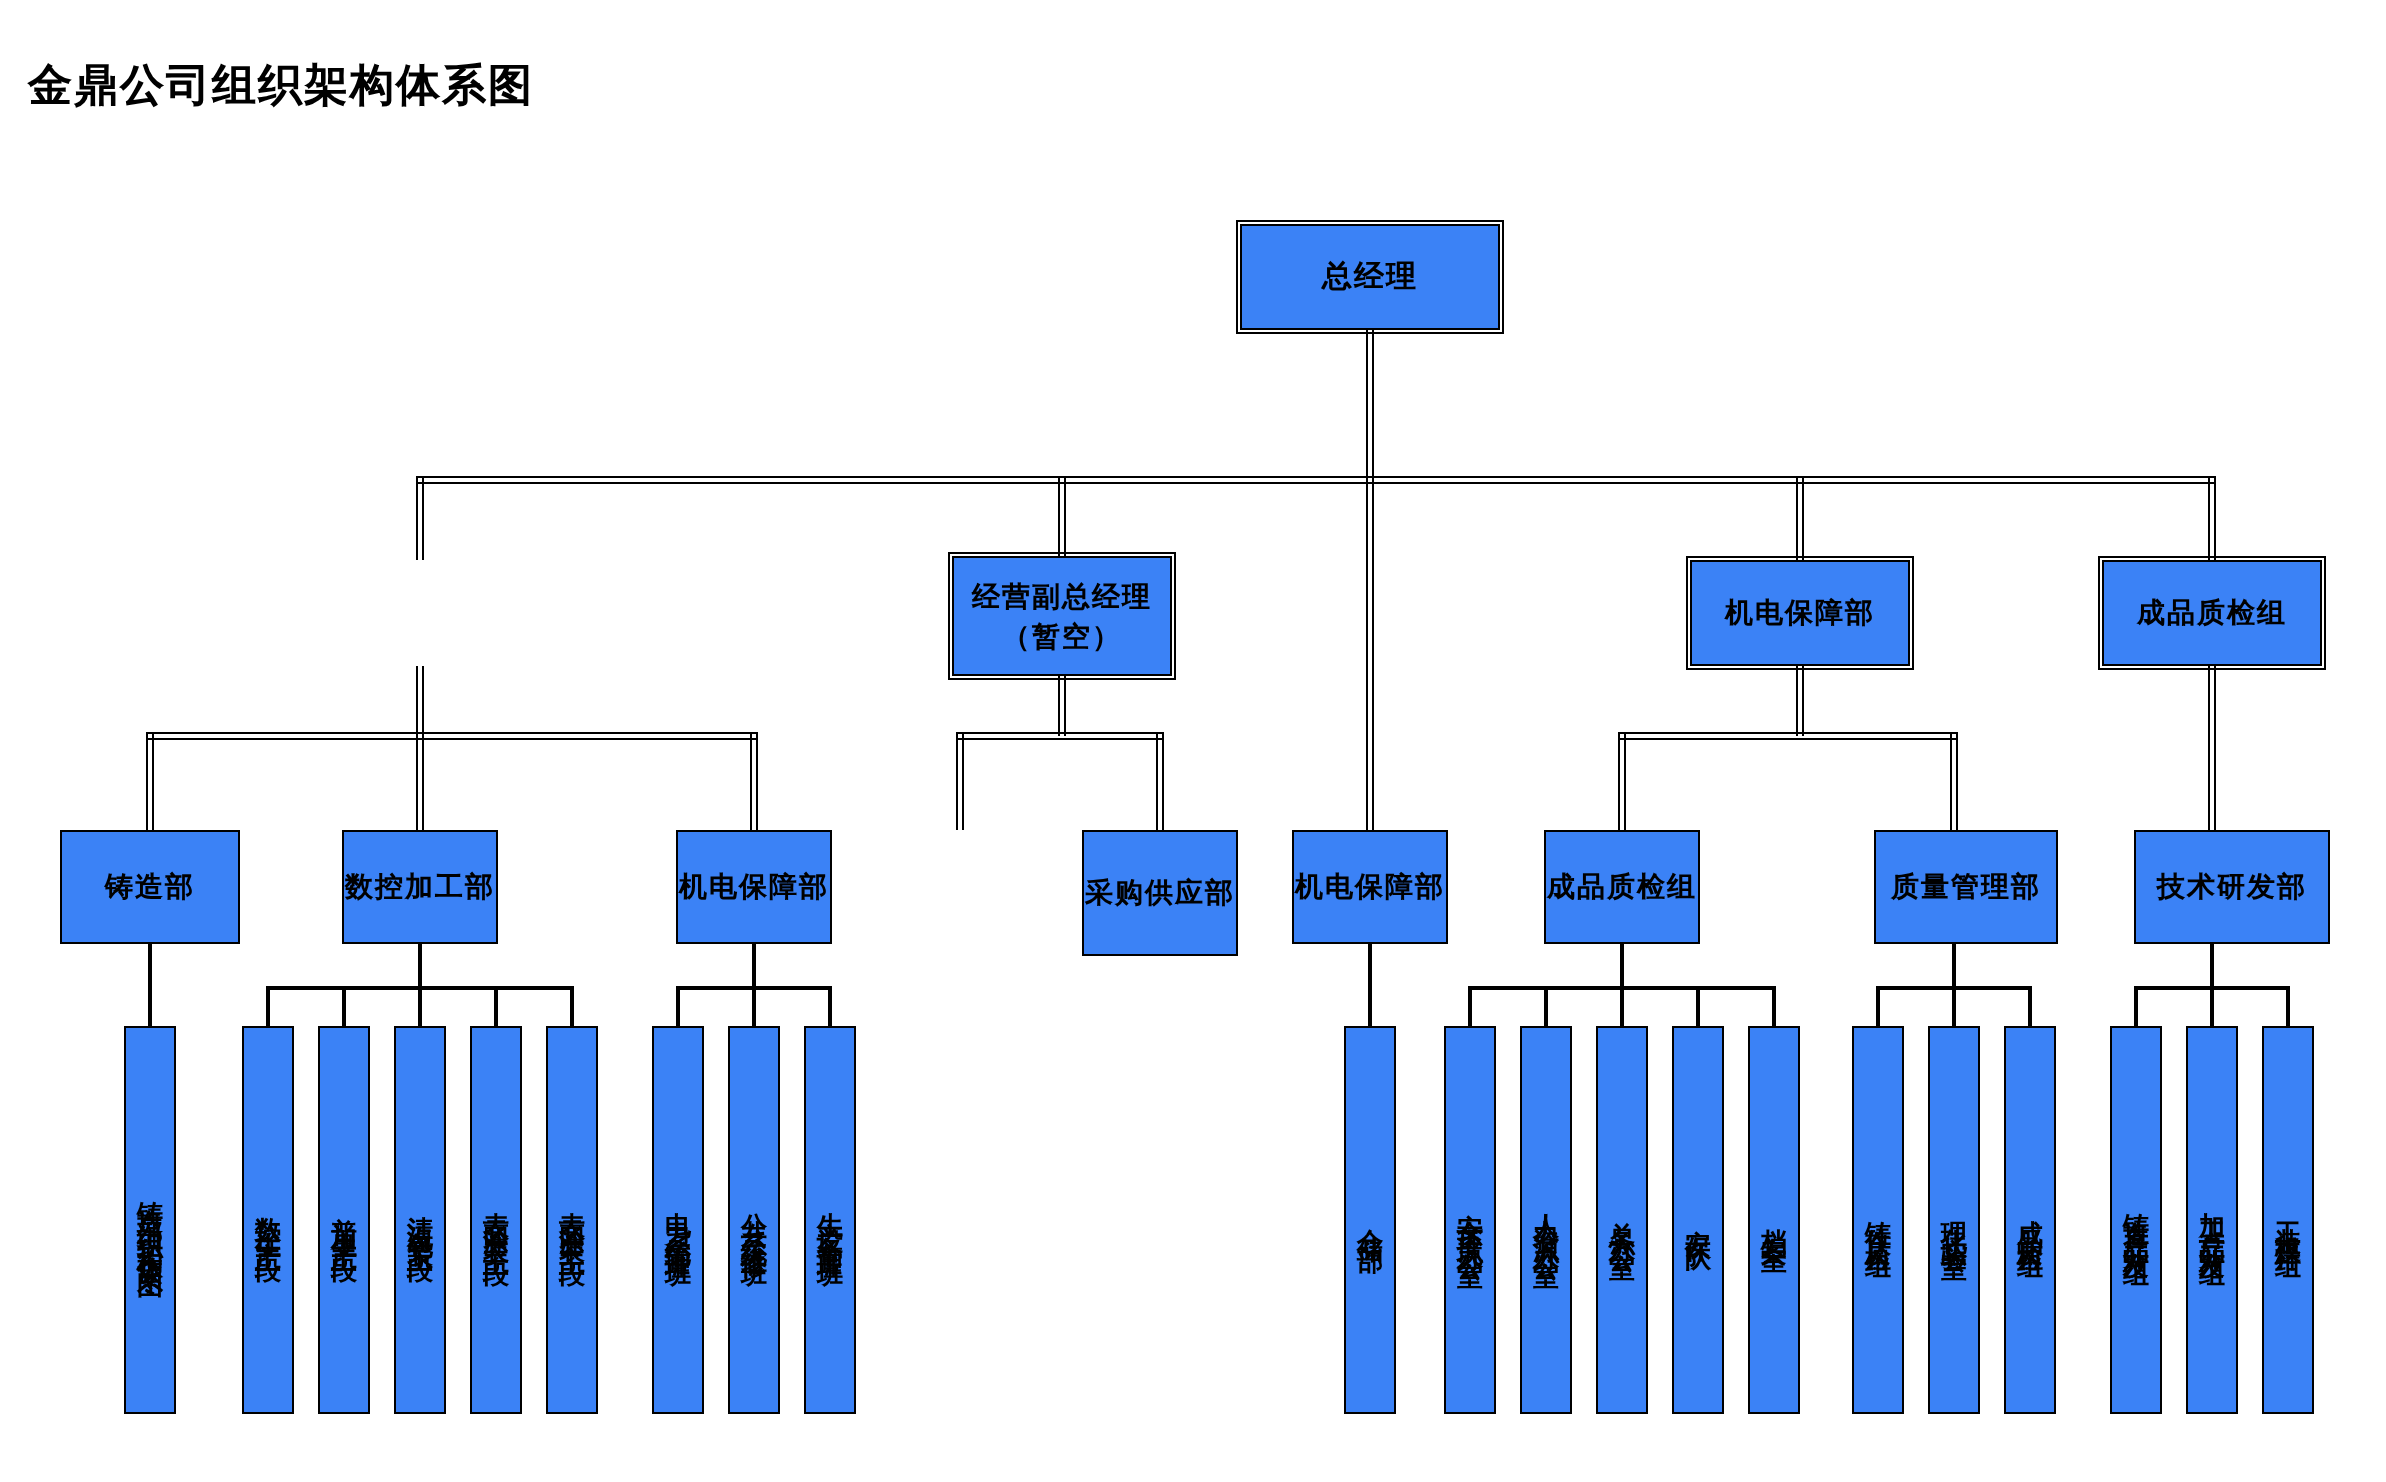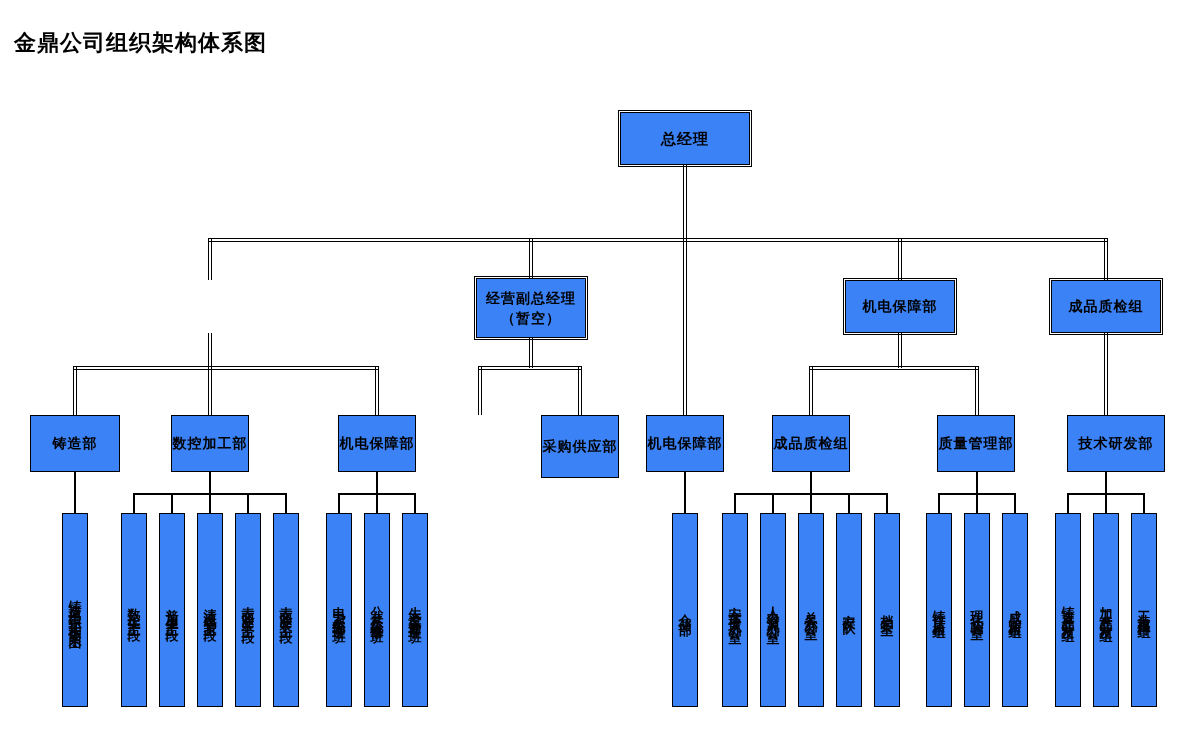--- a/index.html
+++ b/index.html
@@ -112,21 +112,21 @@
   </div>
   <div class="box box-d" style="left:845px;top:280px;width:110px;height:53px">机电保障部</div>
   <div class="box box-d" style="left:1051px;top:280px;width:110px;height:53px">成品质检组</div>
 
   <div class="box box-s" style="left:30px;top:415px;width:90px;height:57px">铸造部</div>
   <div class="box box-s" style="left:338px;top:415px;width:78px;height:57px">机电保障部</div>
   <div class="box box-s" style="left:171px;top:415px;width:78px;height:57px">数控加工部</div>
   <div class="box box-s" style="left:541px;top:415px;width:78px;height:63px">采购供应部</div>
   <div class="box box-s" style="left:646px;top:415px;width:78px;height:57px">机电保障部</div>
   <div class="box box-s" style="left:772px;top:415px;width:78px;height:57px">成品质检组</div>
-  <div class="box box-s" style="left:937px;top:415px;width:78px;height:57px">质量管理部</div>
+  <div class="box box-s" style="left:937px;top:415px;width:92px;height:57px">质量管理部</div>
   <div class="box box-s" style="left:1067px;top:415px;width:98px;height:57px">技术研发部</div>
 
   <div class="box box-s vbox" style="left:62px;top:513px;width:26px;height:194px">铸造部组织架构体系图</div>
 
   <div class="box box-s vbox" style="left:121px;top:513px;width:26px;height:194px">数控生产工段</div>
   <div class="box box-s vbox" style="left:159px;top:513px;width:26px;height:194px">普加生产工段</div>
   <div class="box box-s vbox" style="left:197px;top:513px;width:26px;height:194px">清洗包装工段</div>
   <div class="box box-s vbox" style="left:235px;top:513px;width:26px;height:194px">表面涂装二工段</div>
   <div class="box box-s vbox" style="left:273px;top:513px;width:26px;height:194px">表面涂装三工段</div>
 

